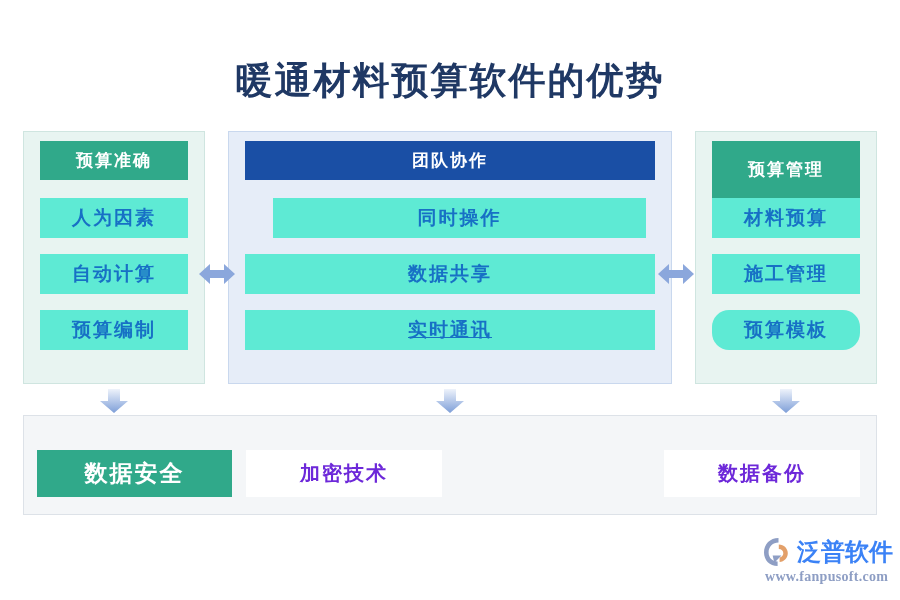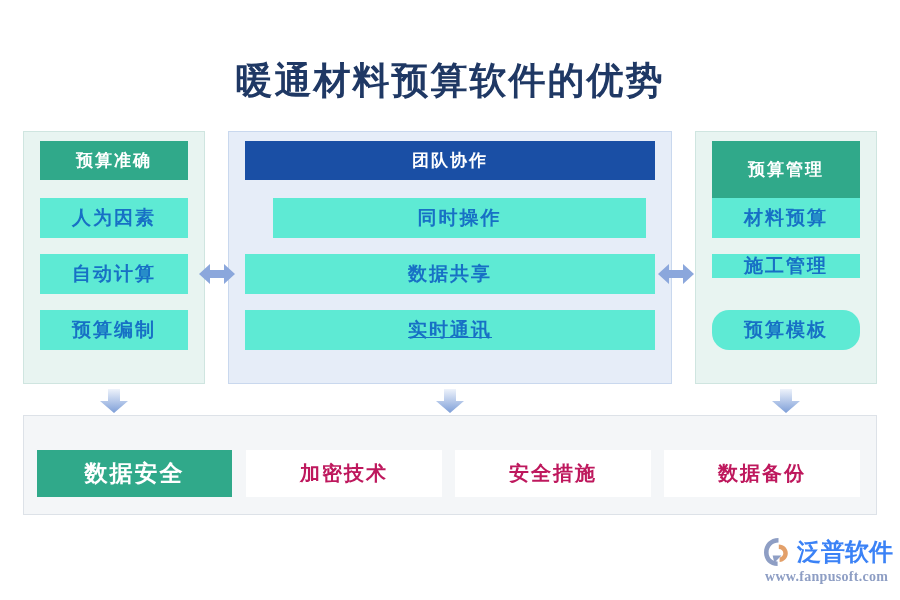--- a/index.html
+++ b/index.html
@@ -93,21 +93,21 @@
   .cell-l2 { left: 40px; top: 254px; width: 148px; height: 40px; }
   .cell-l3 { left: 40px; top: 310px; width: 148px; height: 40px; }
 
   
   .cell-c1 { left: 245px; top: 198px; width: 373px; height: 40px; margin-left: 28px; }
   .cell-c2 { left: 245px; top: 254px; width: 410px; height: 40px; }
   .cell-c3 { left: 245px; top: 310px; width: 410px; height: 40px; text-decoration: underline; }
 
   
   .cell-r1 { left: 712px; top: 198px; width: 148px; height: 40px; }
-  .cell-r2 { left: 712px; top: 254px; width: 148px; height: 24px; }
+  .cell-r2 { left: 712px; top: 254px; width: 148px; height: 40px; }
   .cell-r3 { left: 712px; top: 310px; width: 148px; height: 40px; border-radius: 17px; }
 
   
   .h-arrow {
     position: absolute;
     top: 259px;
     width: 38px;
     height: 30px;
   }
   .h-arrow-left  { left: 198px; }
@@ -146,21 +146,21 @@
     letter-spacing: 2px;
     white-space: nowrap;
   }
   .bcell.green {
     background: #30a98a;
     color: #ffffff;
     font-size: 23px;
   }
   .bcell.white {
     background: #ffffff;
-    color: #be185d;
+    color: #6d28d9;
     font-size: 20px;
   }
 
   .bcell-1 { left: 37px;  top: 450px; width: 195px; height: 47px; }
   .bcell-2 { left: 246px; top: 450px; width: 196px; height: 47px; }
   .bcell-3 { left: 455px; top: 450px; width: 196px; height: 47px; }
   .bcell-4 { left: 664px; top: 450px; width: 196px; height: 47px; }
 
   
   .logo {
@@ -258,21 +258,20 @@
         <stop offset="0%" stop-color="#eef3fb"></stop>
         <stop offset="100%" stop-color="#7e9fd8"></stop>
       </linearGradient>
     </defs>
     <polygon points="9,1 21,1 21,13 29,13 15,25 1,13 9,13" fill="url(#dg3)"></polygon>
   </svg>
 
   <div class="panel-bottom"></div>
   <div class="bcell green bcell-1">数据安全</div>
   <div class="bcell white bcell-2">加密技术</div>
-  <div class="bcell white bcell-3">安全措施</div>
   <div class="bcell white bcell-4">数据备份</div>
 
   <div class="logo">
     <div class="logo-row">
       <svg class="logo-mark" viewBox="0 0 32 32">
         <path d="M16.5,2 C8,2 2,8.2 2,16.4 C2,24 7.6,30 15.6,30 L15.6,25.4 C10.4,25.4 6.6,21.6 6.6,16.4 C6.6,10.8 10.9,6.6 16.5,6.6 Z" fill="#8e9ec4"></path>
         <path d="M16.8,8.4 C22,8.4 25.8,12.4 25.8,17.2 C25.8,22 22.2,25.6 17.6,26 L17.6,21.4 C19.8,21 21.3,19.3 21.3,17.2 C21.3,14.8 19.4,12.9 16.8,12.9 Z" fill="#e3a06a"></path>
         <path d="M10.6,19.6 L19.4,19.6 L12.4,26.8 Z" fill="#8e9ec4"></path>
       </svg>
       <span class="logo-text">泛普软件</span>

